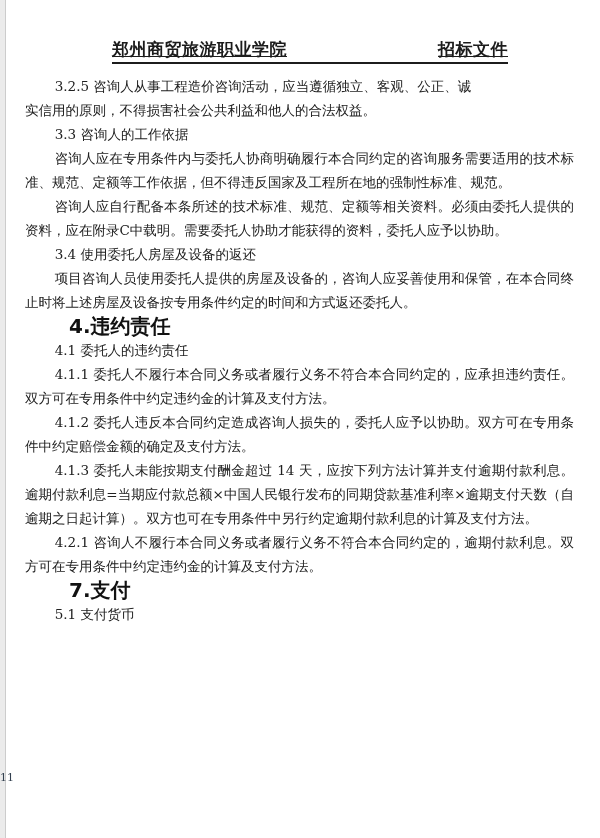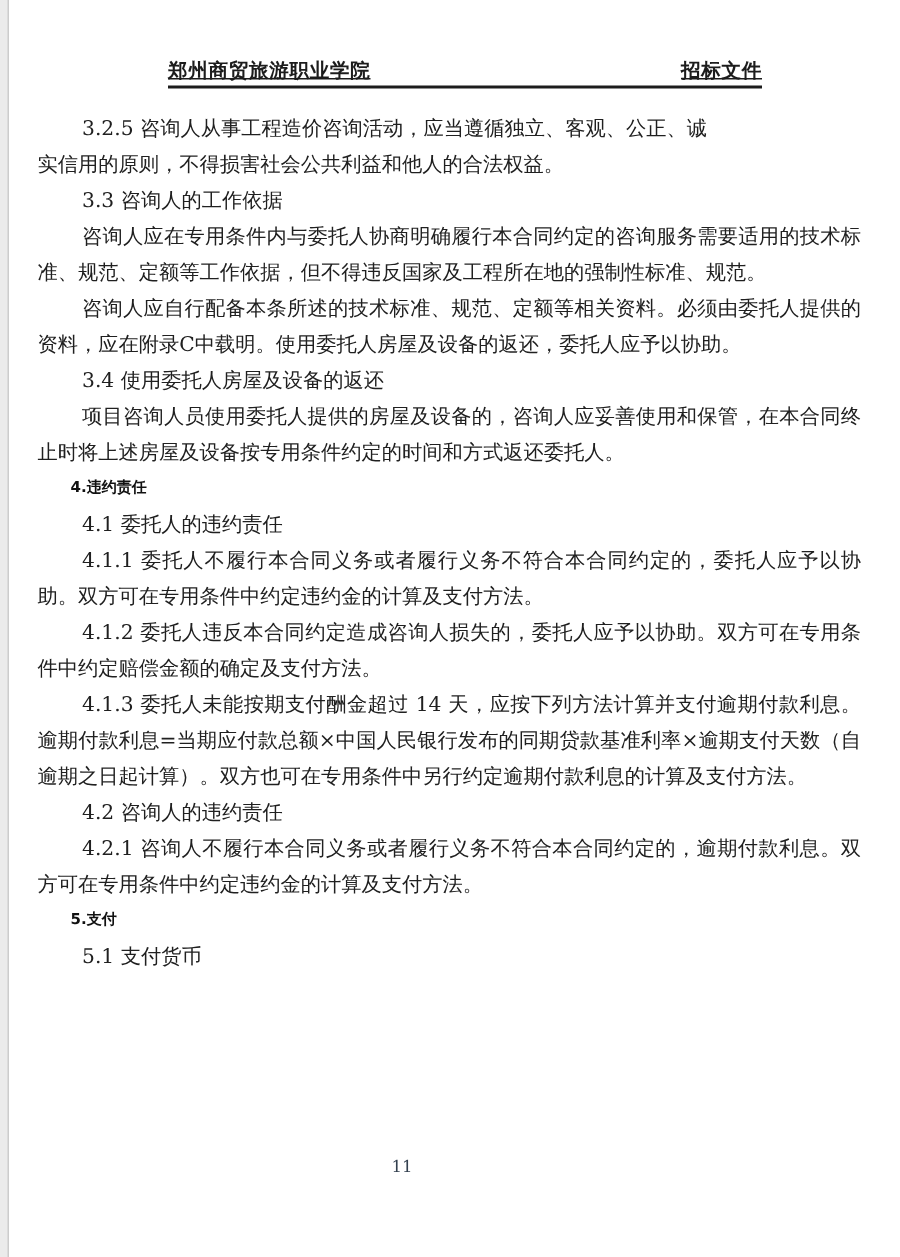--- a/index.html
+++ b/index.html
@@ -27,21 +27,21 @@
   .header {
     position: absolute;
     left: 112px;
     top: 38px;
     width: 396px;
     display: flex;
     justify-content: space-between;
     align-items: flex-end;
     border-bottom: 2px solid #1c1c1c;
     padding-bottom: 1px;
-    font-size: 13px;
+    font-size: 17px;
     font-weight: bold;
     color: #1c1c1c;
     text-align: center;
   }
   .header .hdr-text {
     text-decoration: underline;
     letter-spacing: 0.5px;
   }
   .content {
     position: absolute;
@@ -55,29 +55,28 @@
     margin-top: 10px;
   }
   .para {
     margin: 0;
     text-indent: 2.2em;
     white-space: pre-wrap;
   }
   .heading {
     font-weight: bold;
     font-family: "DejaVu Sans", sans-serif;
-    font-size: 10px;
+    font-size: 20px;
     color: #111111;
   }
   .footer {
     position: absolute;
     left: 0;
     top: 771px;
     width: 536px;
-    text-align: center;
     font-size: 11px;
     color: #33404f;
   }
 </style>
 </head>
 <body>
 
 <div class="page">
 
   <div class="left-edge"></div>
@@ -85,31 +84,30 @@
   <div class="header">
     <span class="hdr-text">郑州商贸旅游职业学院</span>
     <span class="hdr-text">招标文件</span>
   </div>
 
   <div class="content">
     <p class="para">3.2.5 咨询人从事工程造价咨询活动，应当遵循独立、客观、公正、诚
 实信用的原则，不得损害社会公共利益和他人的合法权益。</p>
     <p class="para">3.3 咨询人的工作依据</p>
     <p class="para">咨询人应在专用条件内与委托人协商明确履行本合同约定的咨询服务需要适用的技术标准、规范、定额等工作依据，但不得违反国家及工程所在地的强制性标准、规范。</p>
-    <p class="para">咨询人应自行配备本条所述的技术标准、规范、定额等相关资料。必须由委托人提供的资料，应在附录C中载明。使用委托人房屋及设备的返还，委托人应予以协助。</p>
+    <p class="para">咨询人应自行配备本条所述的技术标准、规范、定额等相关资料。必须由委托人提供的资料，应在附录C中载明。需要委托人协助才能获得的资料，委托人应予以协助。</p>
     <p class="para">3.4 使用委托人房屋及设备的返还</p>
     <p class="para">项目咨询人员使用委托人提供的房屋及设备的，咨询人应妥善使用和保管，在本合同终止时将上述房屋及设备按专用条件约定的时间和方式返还委托人。</p>
     <p class="para heading">4.违约责任</p>
     <p class="para">4.1 委托人的违约责任</p>
-    <p class="para">4.1.1 委托人不履行本合同义务或者履行义务不符合本合同约定的，委托人应予以协助。双方可在专用条件中约定违约金的计算及支付方法。</p>
+    <p class="para">4.1.1 委托人不履行本合同义务或者履行义务不符合本合同约定的，应承担违约责任。双方可在专用条件中约定违约金的计算及支付方法。</p>
     <p class="para">4.1.2 委托人违反本合同约定造成咨询人损失的，委托人应予以协助。双方可在专用条件中约定赔偿金额的确定及支付方法。</p>
     <p class="para">4.1.3 委托人未能按期支付酬金超过 14 天，应按下列方法计算并支付逾期付款利息。逾期付款利息=当期应付款总额×中国人民银行发布的同期贷款基准利率×逾期支付天数（自逾期之日起计算）。双方也可在专用条件中另行约定逾期付款利息的计算及支付方法。</p>
-    <p class="para">4.2 咨询人的违约责任</p>
     <p class="para">4.2.1 咨询人不履行本合同义务或者履行义务不符合本合同约定的，逾期付款利息。双方可在专用条件中约定违约金的计算及支付方法。</p>
-    <p class="para heading">5.支付</p>
+    <p class="para heading">7.支付</p>
     <p class="para">5.1 支付货币</p>
   </div>
 
   <div class="footer">
     <span>11</span>
   </div>
 
 </div>
 
 </body></html>

